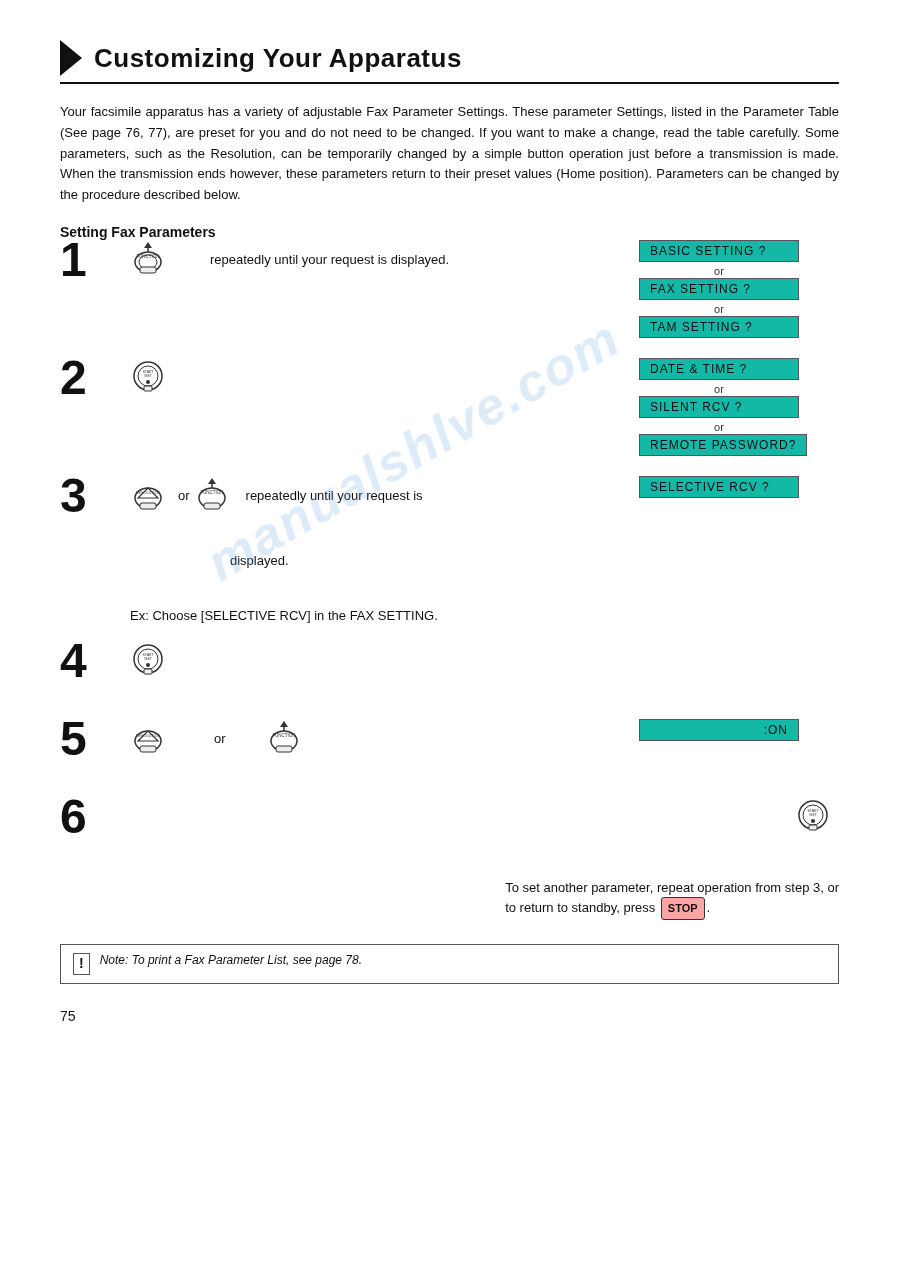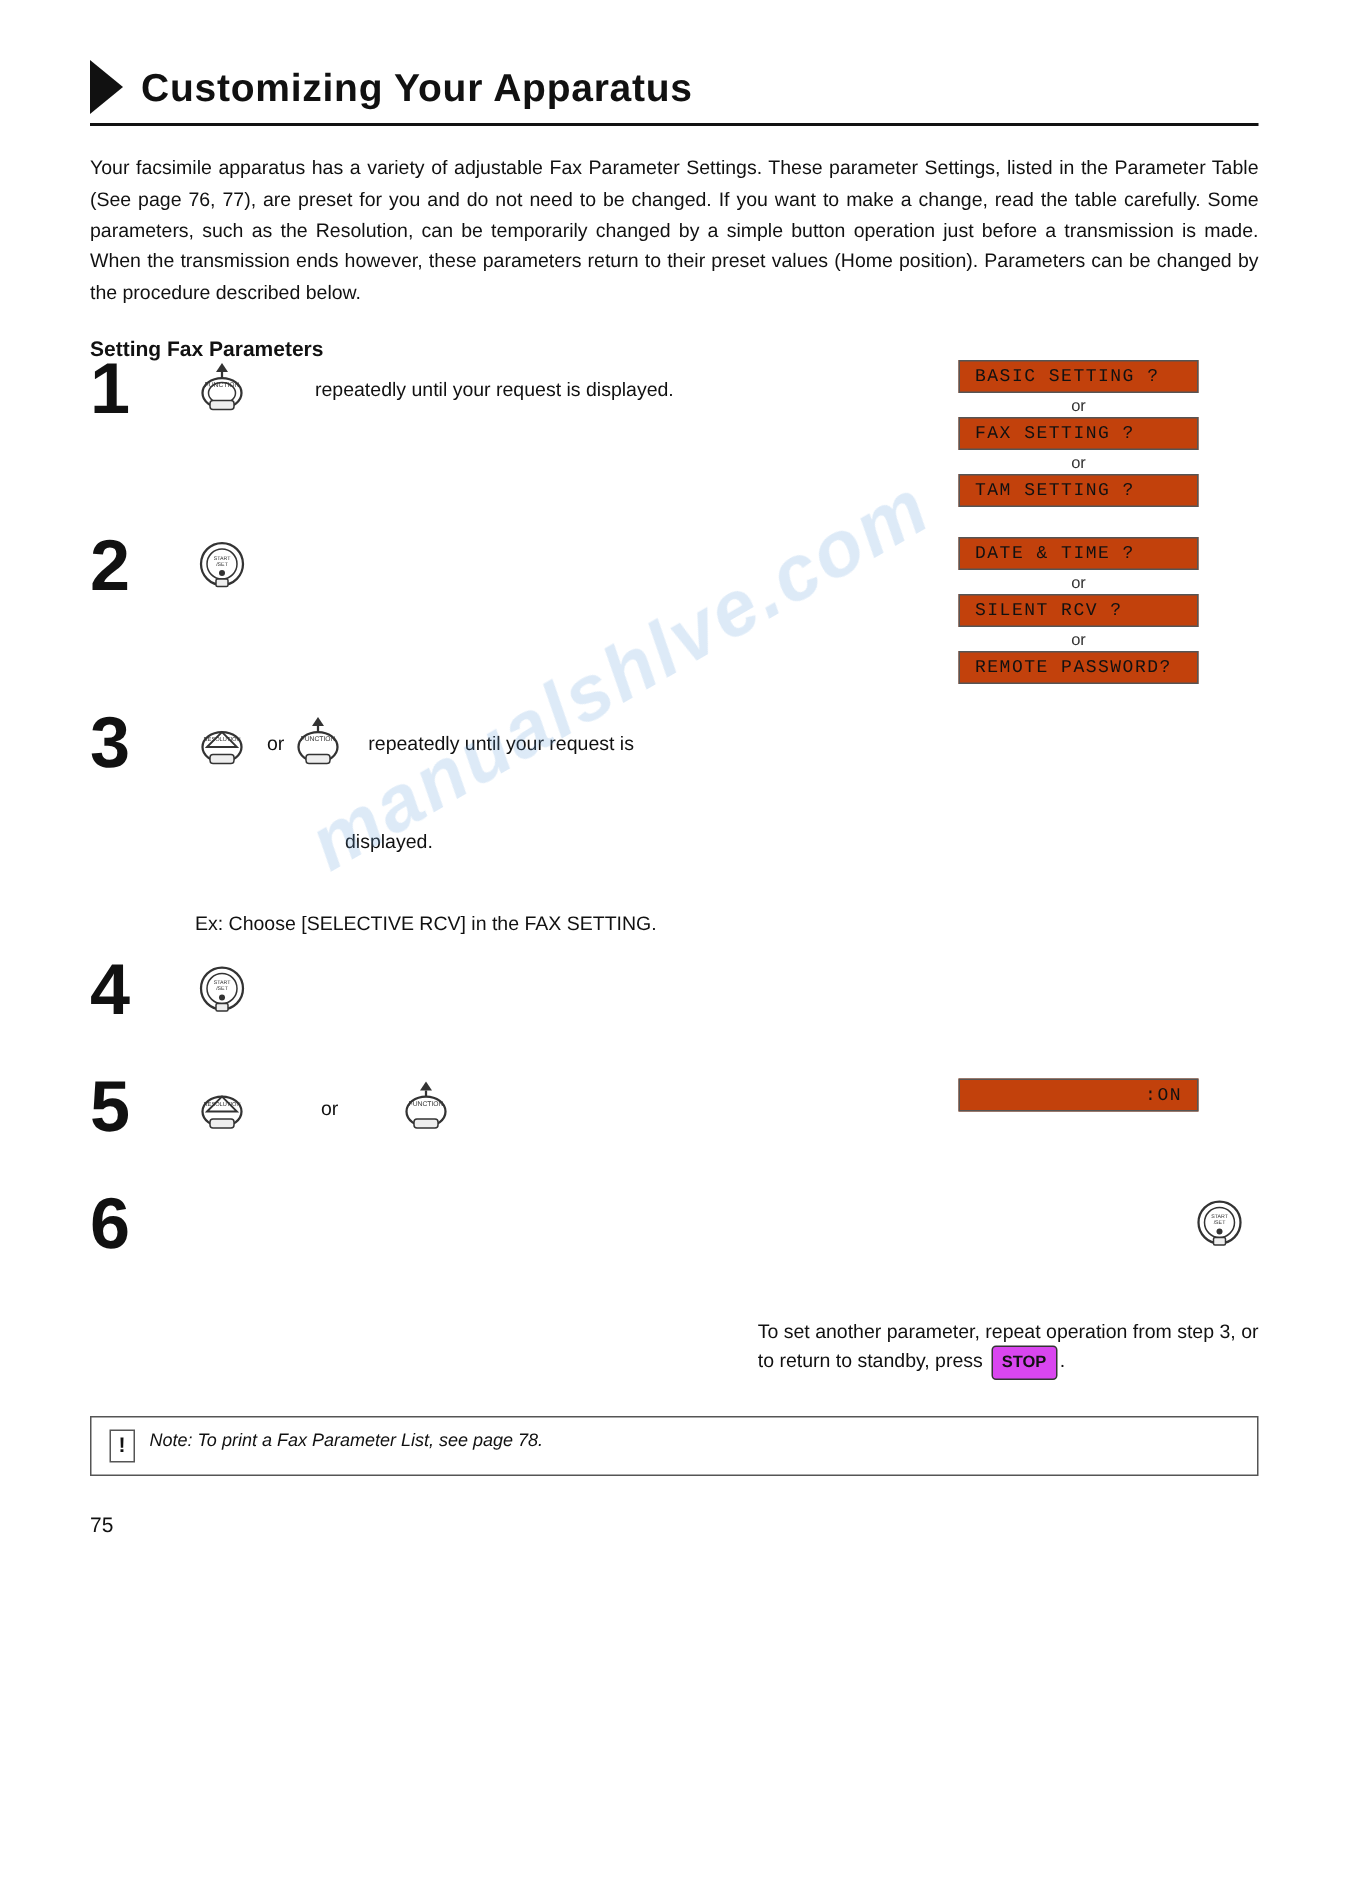--- a/index.html
+++ b/index.html
@@ -94,24 +94,24 @@
       flex-direction: column;
       align-items: flex-start;
       margin-left: auto;
       min-width: 200px;
     }
 
     
     .lcd-box {
       border: 1.5px solid #555;
       padding: 3px 10px;
-      font-family: Liberation Mono, monospace;
+      font-family: Liberation Sans, sans-serif;
       font-size: 12px;
       letter-spacing: 1px;
-      background: #c2410c;
+      background: #14b8a6;
       min-width: 160px;
       text-align: left;
       margin-bottom: 2px;
     }
 
     .lcd-or {
       font-size: 11px;
       color: #333;
       text-align: center;
       margin: 1px 0;
@@ -136,21 +136,21 @@
     
     .key-btn {
       display: inline-flex;
       align-items: center;
       justify-content: center;
       border: 1.5px solid #333;
       border-radius: 3px;
       padding: 2px 6px;
       font-size: 11px;
       font-weight: bold;
-      background: #d946ef;
+      background: #fca5a5;
       margin: 0 2px;
     }
 
     svg.btn-icon {
       width: 36px;
       height: 36px;
     }
 
     
     .note-box {
@@ -273,20 +273,23 @@
             <line x1="18" y1="8" x2="18" y2="12" stroke="#333" stroke-width="1.5"></line>
             <polygon points="14,8 22,8 18,2" fill="#333"></polygon>
             <rect x="10" y="27" width="16" height="6" rx="2" fill="#eee" stroke="#333" stroke-width="1"></rect>
           </svg>
         </span>
         <span class="step-text" style="margin-left:8px;">repeatedly until your request is</span>
       </div>
       <div style="margin-left: 100px; margin-top:-4px;">displayed.</div>
       <div class="step3-ex" style="margin-top:4px;">Ex: Choose [SELECTIVE RCV] in the FAX SETTING.</div>
     </div>
+    <div class="step-right">
+      <div class="lcd-box">SELECTIVE RCV ?</div>
+    </div>
   </div>
 
   <div class="step-row">
     <div class="step-number">4</div>
     <div class="step-content">
       <span class="step-icon">
         <svg class="btn-icon" viewBox="0 0 36 36" xmlns="http://www.w3.org/2000/svg">
           <circle cx="18" cy="18" r="14" fill="none" stroke="#333" stroke-width="1.5"></circle>
           <circle cx="18" cy="18" r="10" fill="none" stroke="#333" stroke-width="1"></circle>
           <text x="18" y="15" text-anchor="middle" font-size="3.5" fill="#333" font-family="Arial">START</text>

